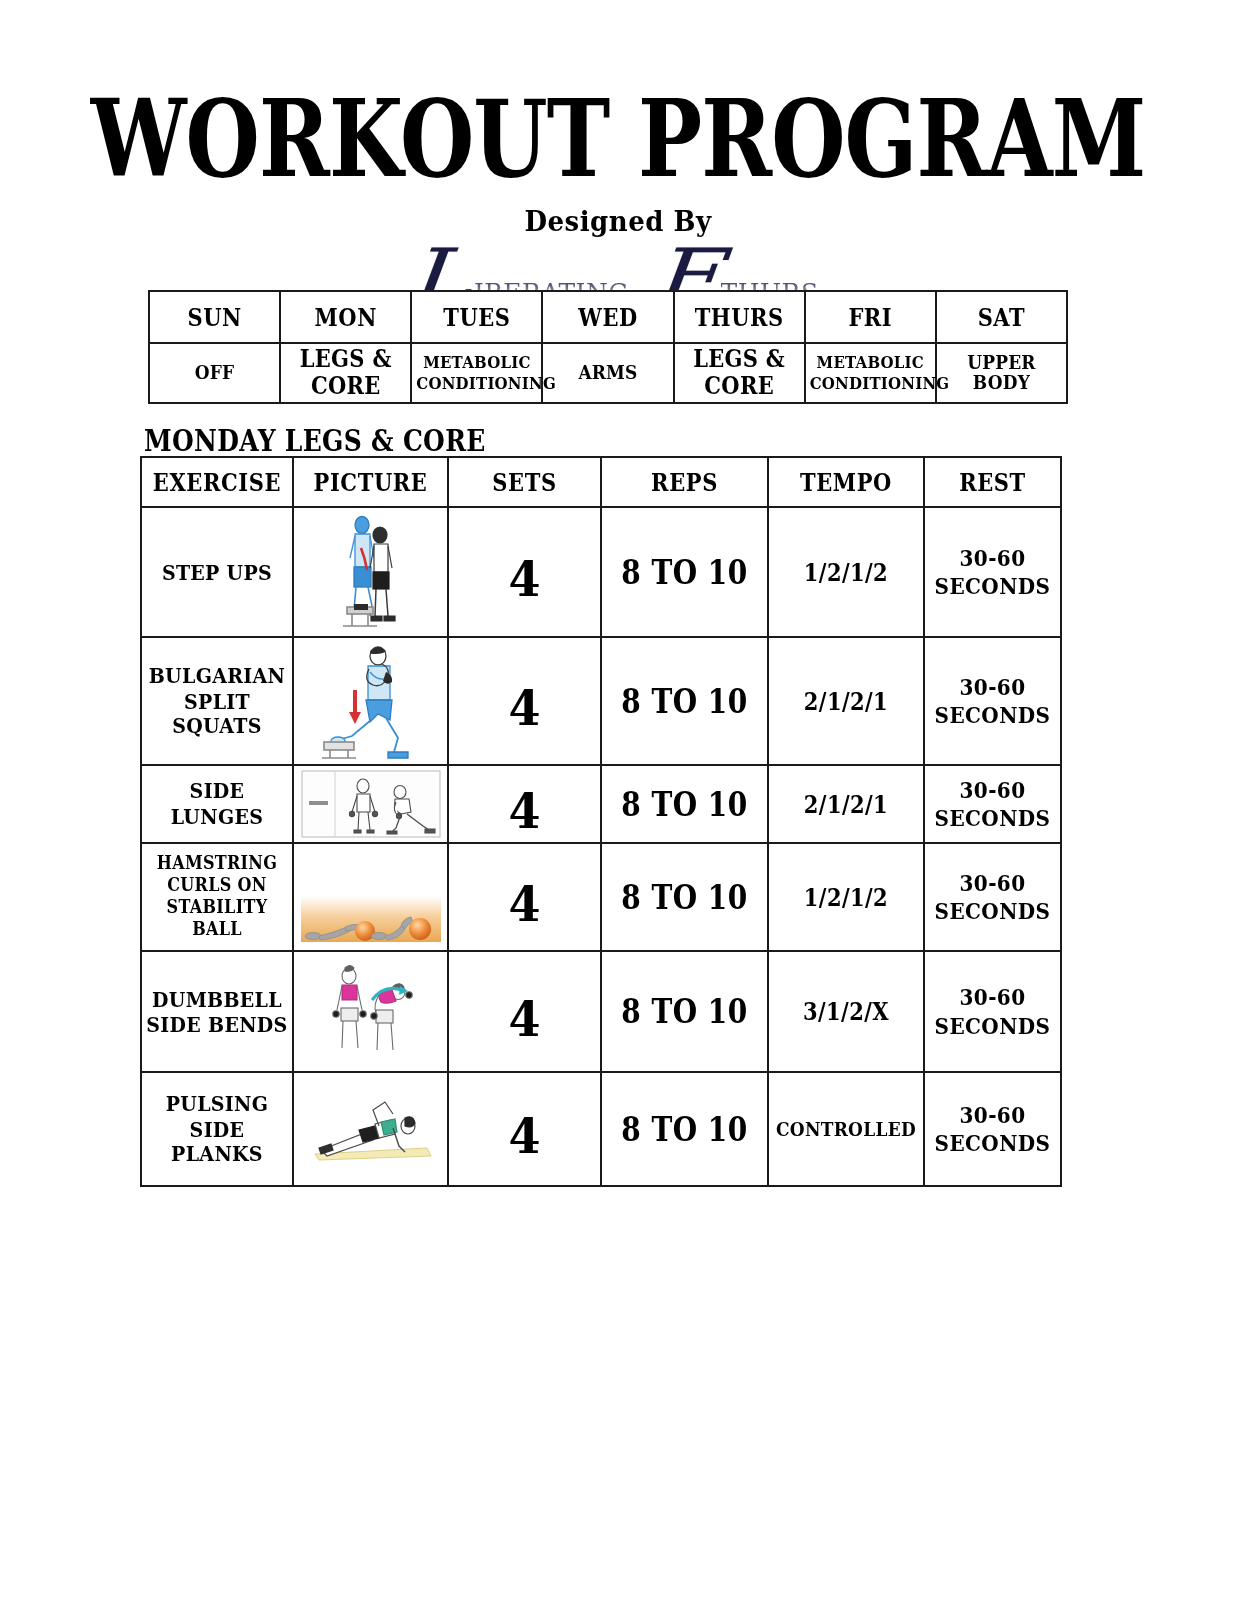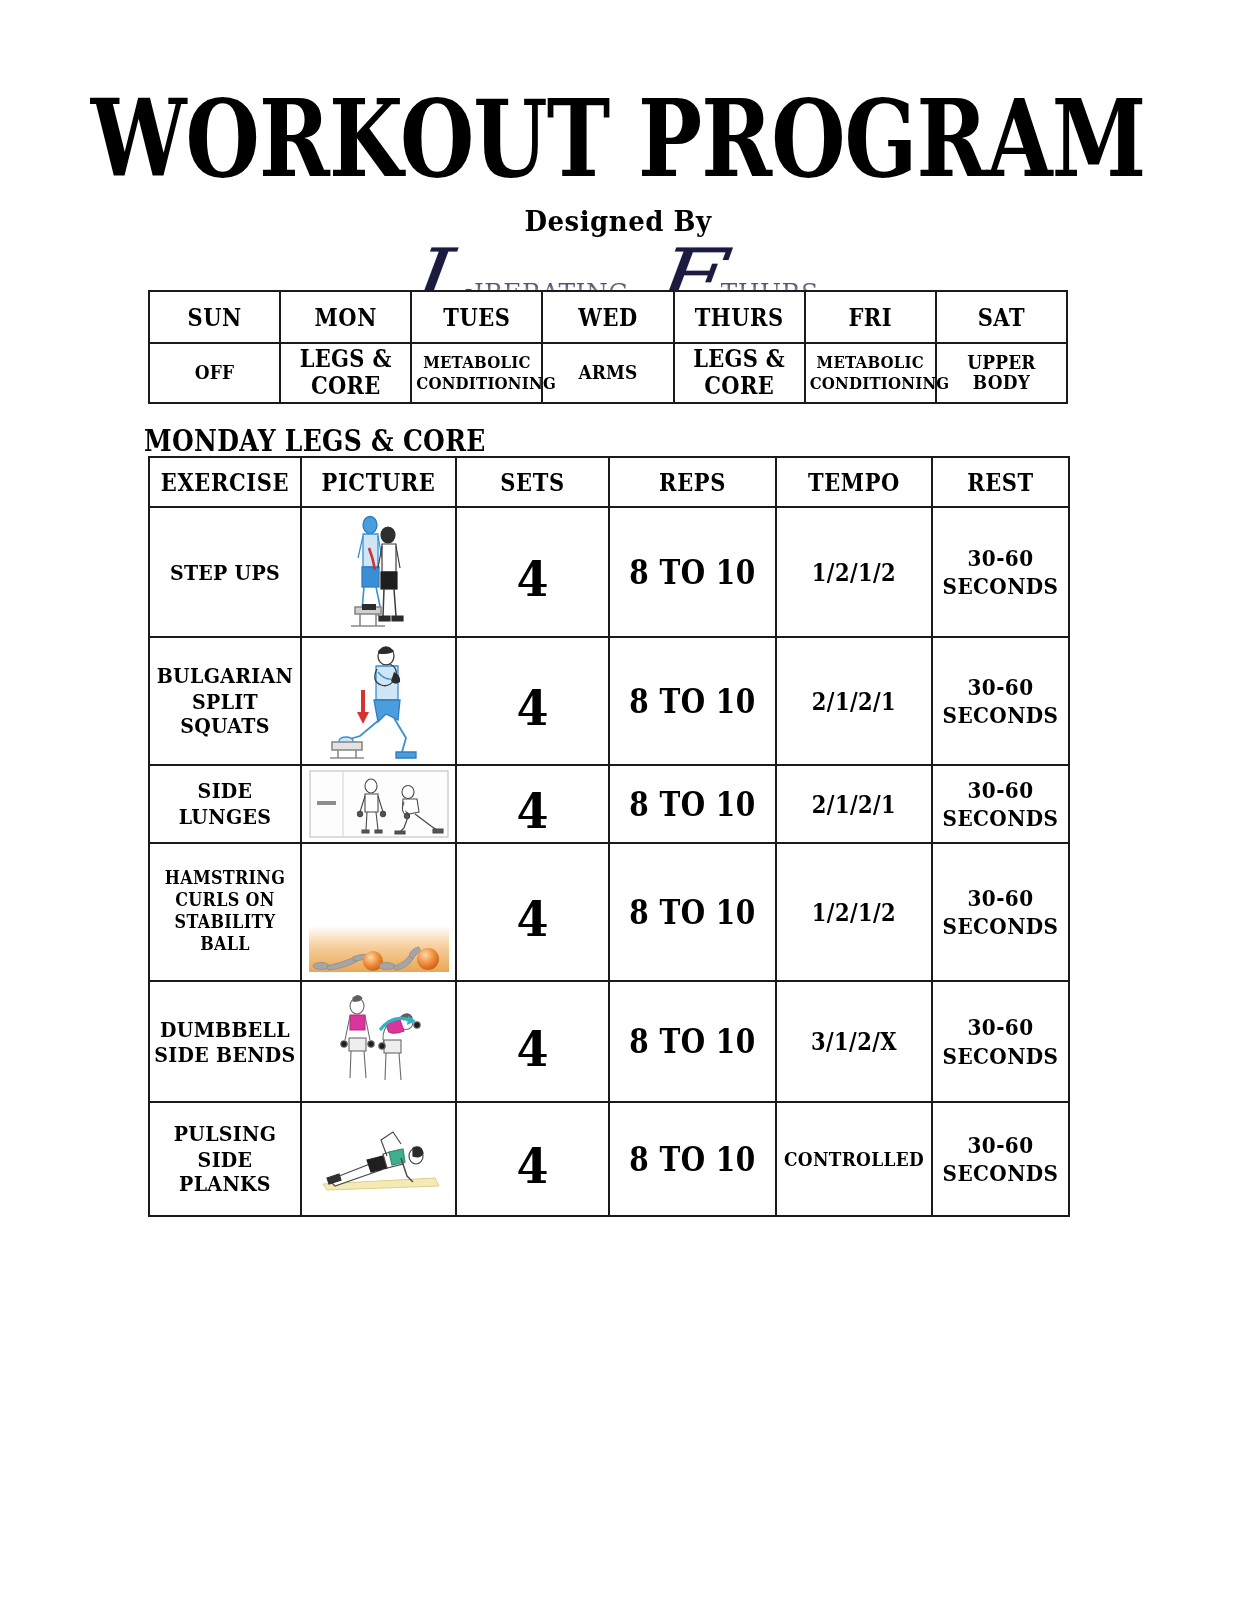--- a/index.html
+++ b/index.html
@@ -118,21 +118,21 @@
     top: 424px;
     font-family: "DejaVu Serif", serif;
     font-weight: 700;
     font-size: 25px;
     letter-spacing: 0.3px;
     transform: scaleY(1.16);
     transform-origin: left top;
   }
 
   
-  .exercise-wrap { position: absolute; left: 148px; top: 456px; }
+  .exercise-wrap { position: absolute; left: 140px; top: 456px; }
   .exercise { width: 920px; }
   .exercise thead th {
     height: 50px;
     font-size: 21px;
     letter-spacing: 0.6px;
     transform: scaleY(1.14);
   }
 
   .col-ex { width: 152px; }
   .col-pic { width: 155px; }
@@ -386,21 +386,21 @@
                 </g>
               </svg>
             </div>
           </td>
           <td class="cell-sets">4</td>
           <td class="cell-reps">8 TO 10</td>
           <td class="cell-tempo">2/1/2/1</td>
           <td class="cell-rest">30-60 SECONDS</td>
         </tr>
 
-        <tr style="height:138px">
+        <tr style="height:108px">
           <td class="cell-ex small">HAMSTRING CURLS ON STABILITY BALL</td>
           <td class="cell-pic" style="vertical-align:bottom;padding-bottom:8px">
             <div class="pic-box">
               <svg width="140" height="46" viewBox="0 0 140 46">
                 <defs>
                   <linearGradient id="hcbg" x1="0" y1="0" x2="0" y2="1">
                     <stop offset="0%" stop-color="#ffffff"></stop>
                     <stop offset="45%" stop-color="#f6cf9c"></stop>
                     <stop offset="100%" stop-color="#e8a855"></stop>
                   </linearGradient>

